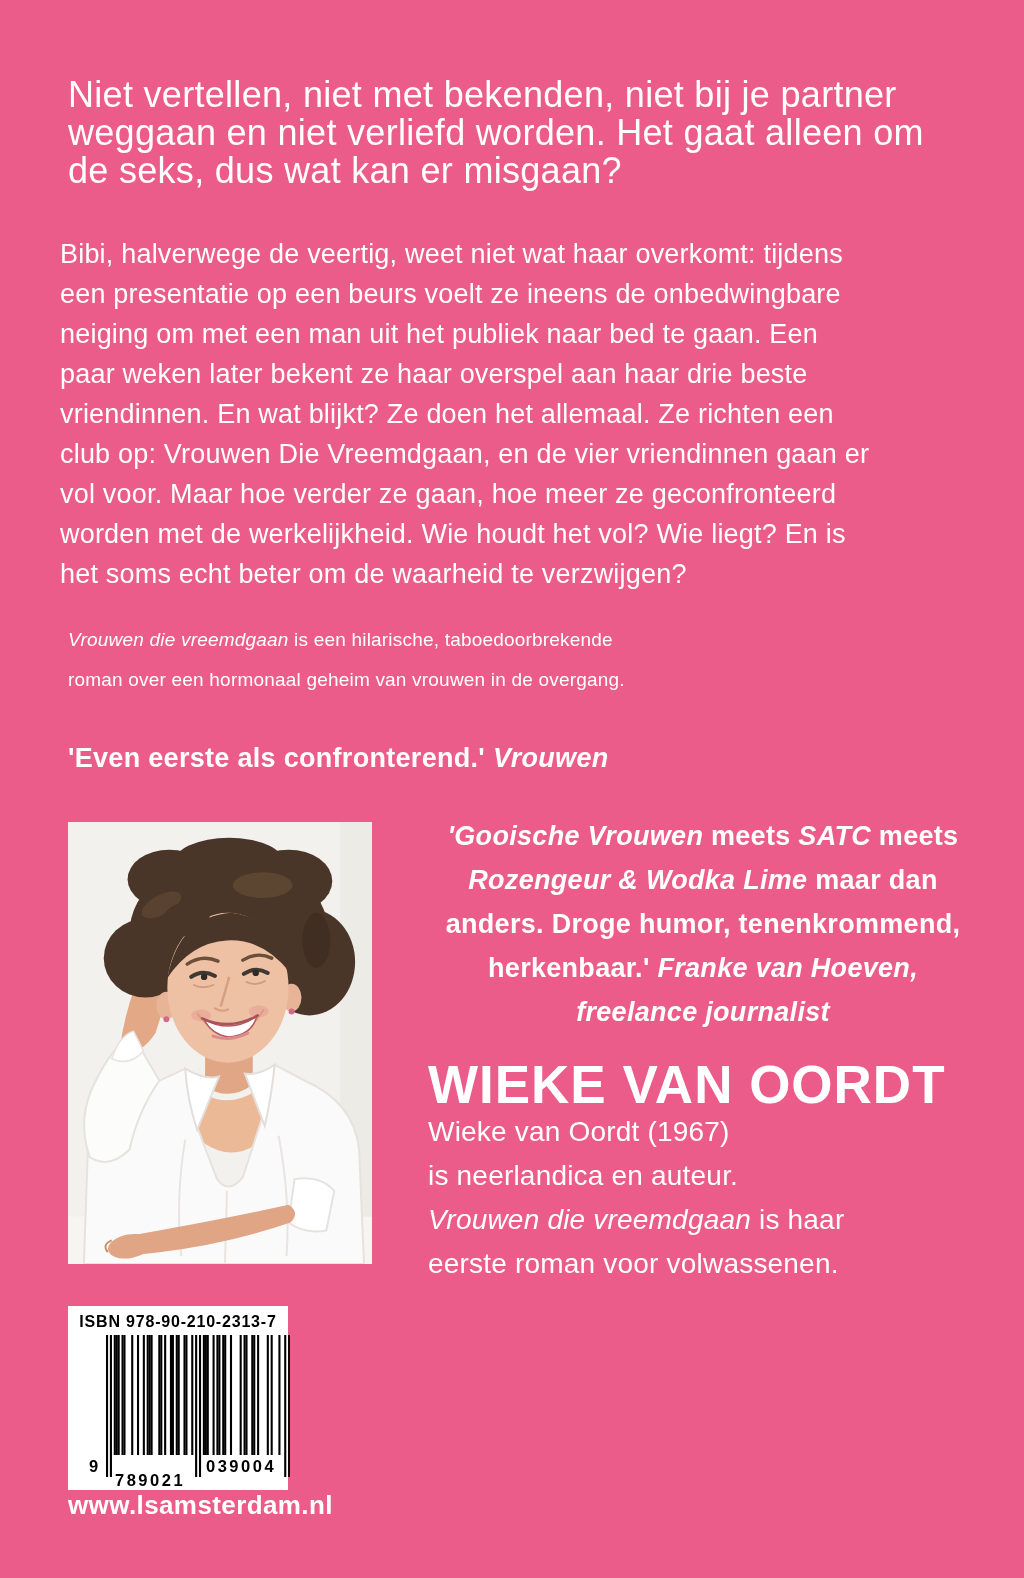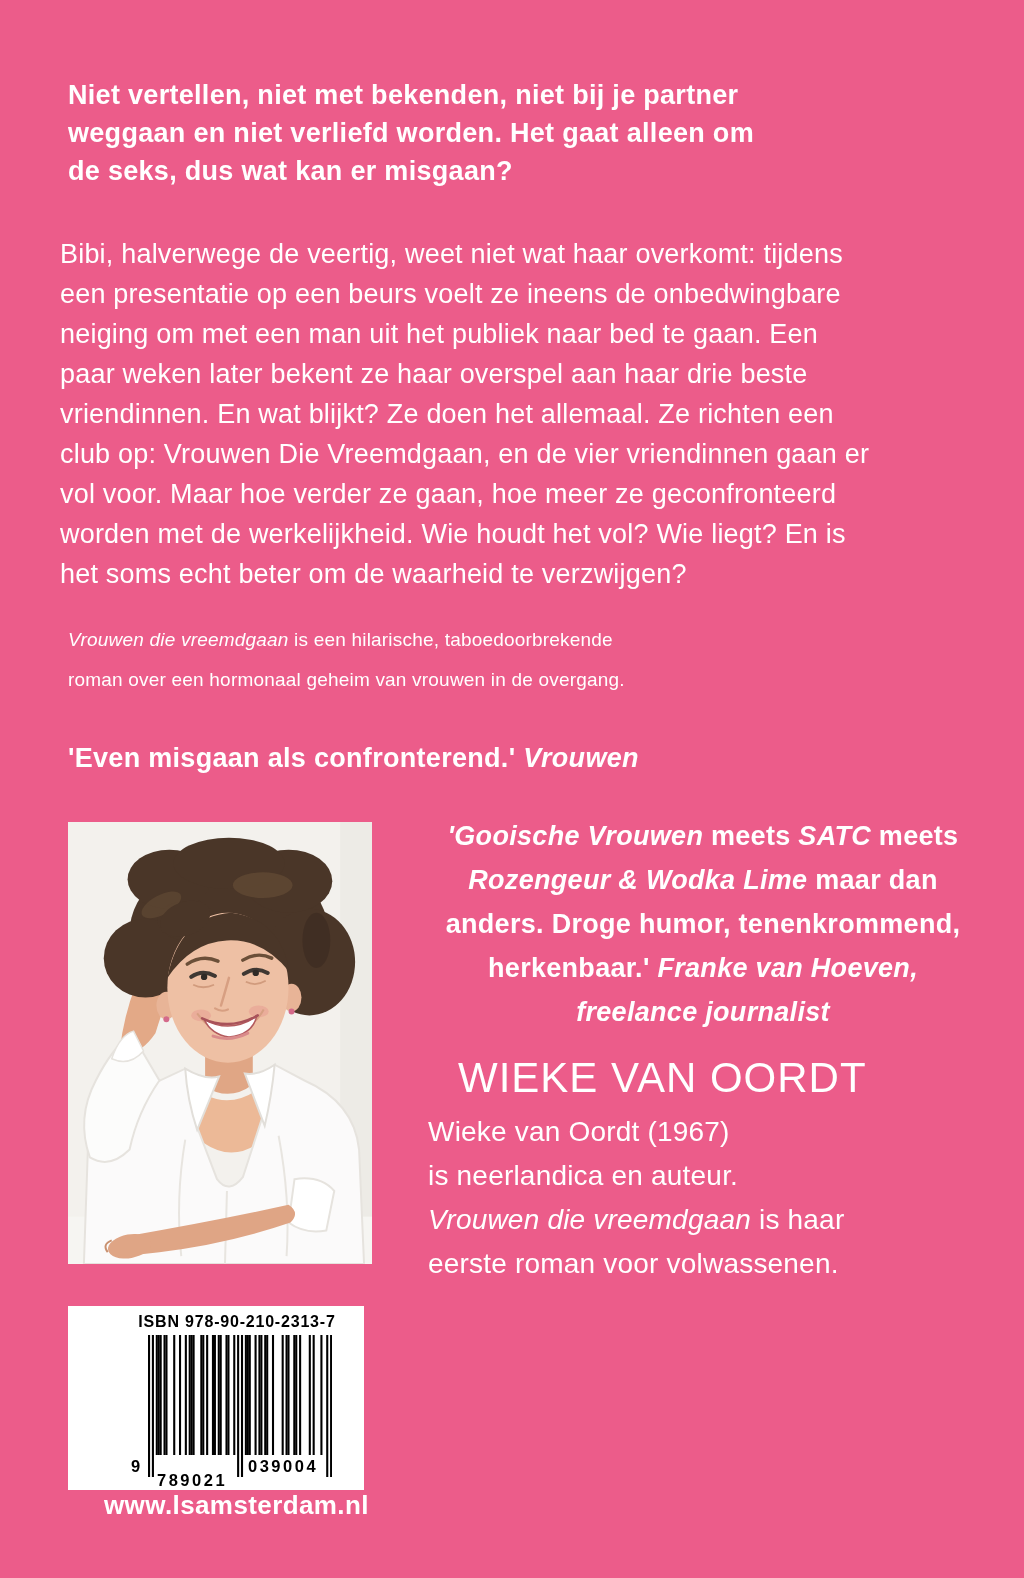--- a/index.html
+++ b/index.html
@@ -10,21 +10,21 @@
     color:#ffffff;
     font-family:"Liberation Sans","DejaVu Sans",sans-serif;
     overflow:hidden;
   }
   .abs { position:absolute; }
   .preline { white-space:pre-line; }
   .i { font-style:italic; }
 
   .intro {
     left:68px; top:76px; width:900px;
-    font-size:27px; line-height:38px; font-weight:bold;
+    font-size:36px; line-height:38px; font-weight:normal;
     letter-spacing:0.3px;
   }
   .synopsis {
     left:60px; top:234px; width:900px;
     font-size:27px; line-height:40px;
     letter-spacing:0.2px;
   }
   .tagline {
     left:68px; top:620px; width:900px;
     font-size:19px; line-height:40px;
@@ -41,30 +41,30 @@
   }
   .photo-frame svg { display:block; width:304px; height:442px; }
   .endorsement {
     left:423px; top:814px; width:560px;
     font-size:27px; line-height:44px; font-weight:bold;
     letter-spacing:0.3px;
     text-align:center;
   }
   .author-name {
     left:428px; top:1054px; width:560px;
-    font-size:42px; font-weight:normal; letter-spacing:1px;margin-left:30px;
+    font-size:53px; font-weight:bold; letter-spacing:1px;
   }
   .bio {
     left:428px; top:1110px; width:560px;
     font-size:28px; line-height:44px;
     letter-spacing:0.2px;
   }
   .barcode-panel {
-    left:68px; top:1306px; width:296px; height:184px;
-    background:#ffffff; color:#000000;padding-left:42px;
+    left:68px; top:1306px; width:220px; height:184px;
+    background:#ffffff; color:#000000;
   }
   .isbn-label {
     text-align:center;
     padding-top:7px;
     font-size:16px; font-weight:bold; letter-spacing:0.8px;
     white-space:nowrap;
   }
   .bars-wrap {
     position:relative;
     width:184px; height:142px;
@@ -76,21 +76,21 @@
     top:122px;
     font-size:16.5px; font-weight:bold;
     letter-spacing:2.5px;
     white-space:nowrap;
   }
   .dg0 { left:-17px; letter-spacing:0 !important; }
   .dg1 { left:9px;margin-top:14px; }
   .dg2 { left:100px; }
   .publisher-url {
     left:68px; top:1490px;
-    font-size:26px; font-weight:bold; letter-spacing:0.4px;margin-left:36px;
+    font-size:26px; font-weight:bold; letter-spacing:0.4px;
   }
 </style>
 </head>
 <body>
 
 <p class="abs intro preline">Niet vertellen, niet met bekenden, niet bij je partner
 weggaan en niet verliefd worden. Het gaat alleen om
 de seks, dus wat kan er misgaan?</p>
 
 <p class="abs synopsis preline">Bibi, halverwege de veertig, weet niet wat haar overkomt: tijdens
@@ -99,21 +99,21 @@
 paar weken later bekent ze haar overspel aan haar drie beste
 vriendinnen. En wat blijkt? Ze doen het allemaal. Ze richten een
 club op: Vrouwen Die Vreemdgaan, en de vier vriendinnen gaan er
 vol voor. Maar hoe verder ze gaan, hoe meer ze geconfronteerd
 worden met de werkelijkheid. Wie houdt het vol? Wie liegt? En is
 het soms echt beter om de waarheid te verzwijgen?</p>
 
 <p class="abs tagline preline"><span class="i">Vrouwen die vreemdgaan</span><span> is een hilarische, taboedoorbrekende
 roman over een hormonaal geheim van vrouwen in de overgang.</span></p>
 
-<p class="abs press-quote"><span>'Even misgaan als confronterend.' </span><span class="i">Vrouwen</span></p>
+<p class="abs press-quote"><span>'Even eerste als confronterend.' </span><span class="i">Vrouwen</span></p>
 
 <div class="abs photo-frame">
   <svg viewBox="0 0 306 448" preserveAspectRatio="none">
     <rect width="306" height="448" fill="#f3f1ed"></rect>
     <rect x="274" width="32" height="448" fill="#edebe6"></rect>
     <rect y="400" width="306" height="48" fill="#f6f5f2"></rect>
 
     <path d="M52,232 Q58,178 84,132 L110,106 L126,120 Q104,162 88,214 Q70,240 52,232 Z" fill="#e3a987"></path>
     <ellipse cx="106" cy="112" rx="18" ry="13" fill="#e3a987" transform="rotate(-32 106 112)"></ellipse>
 

